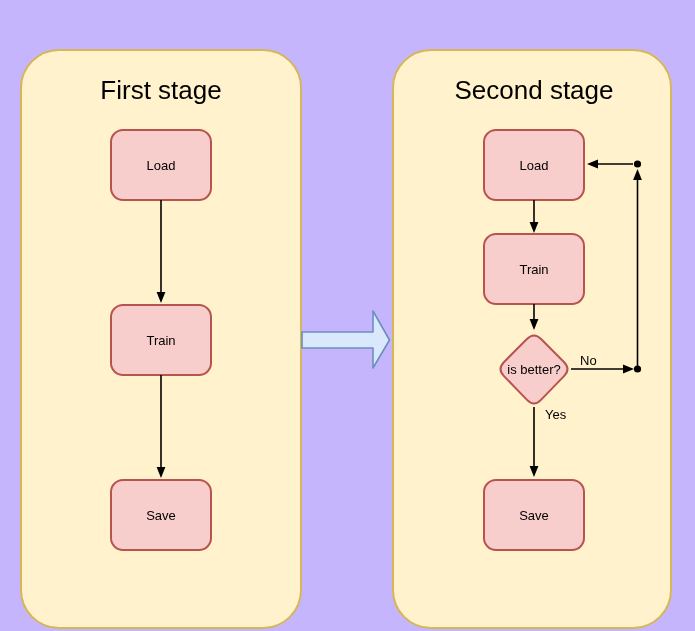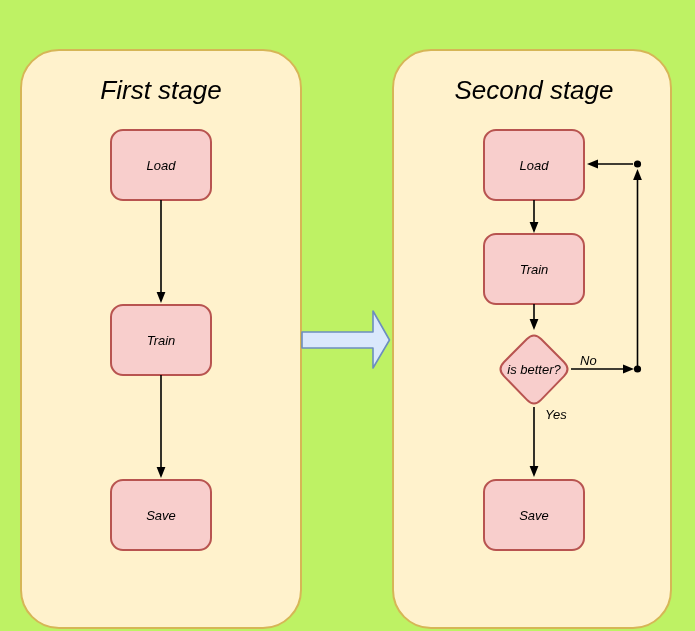--- a/index.html
+++ b/index.html
@@ -4,23 +4,22 @@
 <style>
   html, body {
     margin: 0;
     padding: 0;
     background: #000000;
   }
   .canvas {
     position: relative;
     width: 695px;
     height: 631px;
-    background: #bef264;
+    background: #c4b5fd;
     overflow: hidden;
-    font-style: italic;
   }
   svg { display: block; }
   .stage-rect {
     fill: #FFF2CC;
     stroke: #D6B656;
     stroke-width: 2;
   }
   .node-rect {
     fill: #F8CECC;
     stroke: #B85450;

